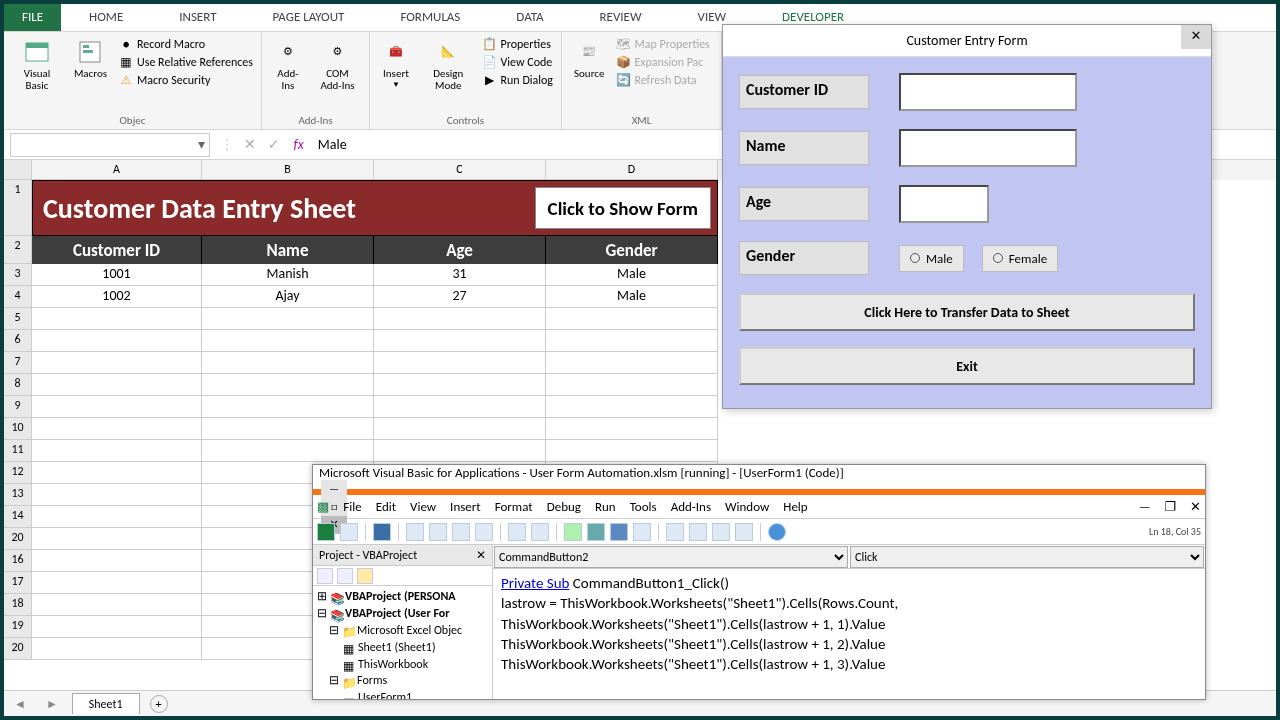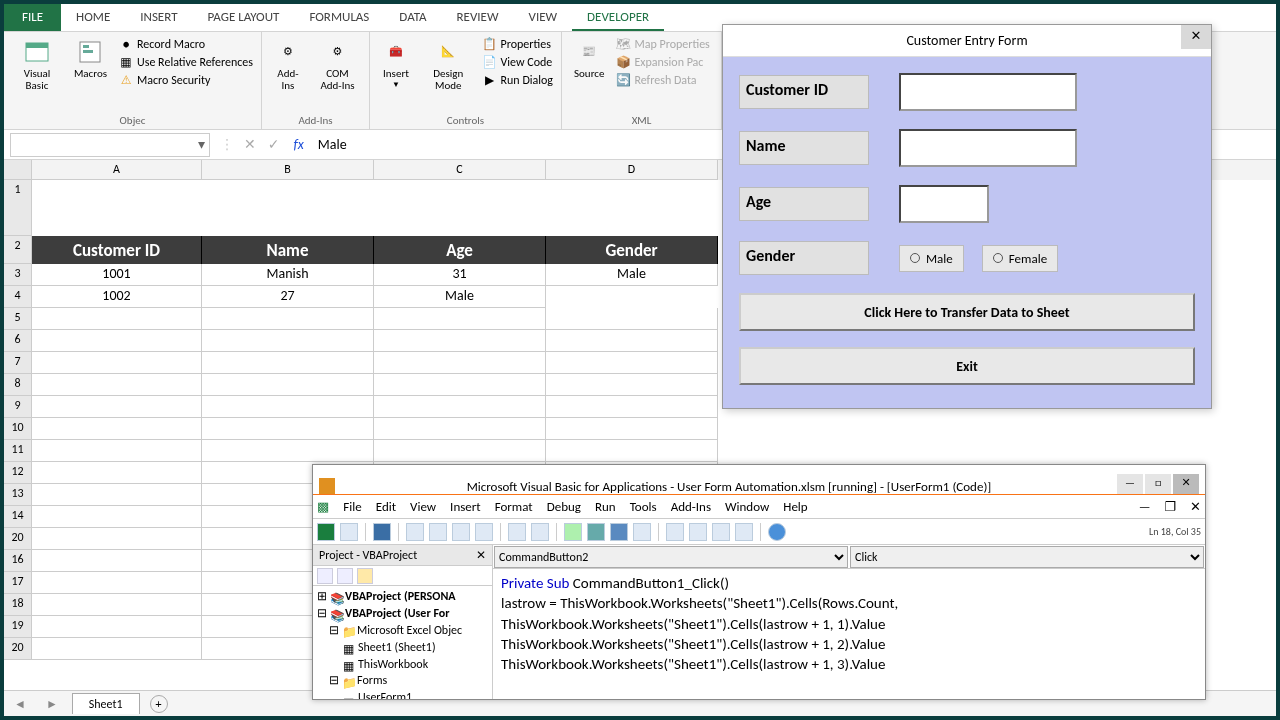--- a/index.html
+++ b/index.html
@@ -1,38 +1,38 @@
 <!DOCTYPE html>
 <html><head>
 <meta charset="utf-8">
 <style>
 * { box-sizing: border-box; margin: 0; padding: 0; font-family: "Segoe UI", Calibri, sans-serif; }
 body { background: #fff; width: 1280px; height: 720px; overflow: hidden; position: relative; border: 4px solid #0a3d3d; }
 
 
 .ribbon-tabs { display: flex; height: 28px; background: #fff; border-bottom: 1px solid #d4d4d4; font-size: 13px; }
 .ribbon-tabs .file-tab { background: #217346; color: #fff; padding: 5px 18px; }
-.ribbon-tabs .tab { padding: 5px 15px; color: #444; cursor: pointer; }
+.ribbon-tabs .tab { padding: 5px 28px; color: #444; cursor: pointer; }
 .ribbon-tabs .tab.active { color: #217346; border-bottom: 2px solid #217346; background: #fff; }
 
 
 .ribbon { display: flex; height: 98px; border-bottom: 1px solid #d4d4d4; background: #f5f5f5; font-size: 12px; }
 .group { border-right: 1px solid #d4d4d4; padding: 4px 6px 2px; display: flex; flex-direction: column; justify-content: space-between; }
 .group-label { text-align: center; color: #666; font-size: 11px; margin-top: 2px; }
 .group-row { display: flex; gap: 4px; }
 .big-btn { display: flex; flex-direction: column; align-items: center; justify-content: flex-start; padding: 2px 6px; cursor: pointer; font-size: 11px; text-align: center; line-height: 1.1; }
 .big-btn .ico { width: 28px; height: 28px; margin-bottom: 2px; display:flex; align-items:center; justify-content:center; }
 .small-list { display: flex; flex-direction: column; gap: 2px; }
 .small-list .sm { display: flex; align-items: center; gap: 4px; cursor: pointer; font-size: 12px; padding: 1px 2px; white-space: nowrap; }
 .sm .si { width: 14px; height: 14px; display:inline-flex; align-items:center; justify-content:center; }
 
 
 .fbar { display: flex; align-items: center; height: 30px; border-bottom: 1px solid #d4d4d4; font-size: 14px; }
 .namebox { width: 200px; height: 24px; border: 1px solid #ccc; margin: 0 6px; display: flex; align-items: center; justify-content: flex-end; padding: 0 4px; color: #666; }
-.fbar .fx { font-style: italic; margin: 12px 8px; color: #1d4ed8; }
+.fbar .fx { font-style: italic; margin: 12px 8px; color: #a21caf; }
 .fbar .sep { color: #ccc; margin: 0 4px; }
 .formula-input { flex: 1; border: none; padding: 2px 6px; font-size: 14px; }
 
 
 .grid-wrap { position: relative; height: 520px; overflow: hidden; }
 .col-headers { display: flex; height: 20px; background: #f3f3f3; font-size: 12px; }
 .col-headers .rh { width: 28px; border-right: 1px solid #ccc; border-bottom: 1px solid #ccc; background: #e8e8e8; }
 .col-headers .ch { text-align: center; border-right: 1px solid #ccc; border-bottom: 1px solid #ccc; padding-top: 2px; }
 .gr { display: flex; height: 22px; }
 .gr .rh { width: 28px; background: #e8e8e8; border-right: 1px solid #ccc; border-bottom: 1px solid #ccc; text-align: center; font-size: 12px; padding-top: 2px; }
@@ -60,21 +60,21 @@
 .uf-label { background: #e1e1e1; border: 1px solid #bbb; width: 130px; height: 34px; font-size: 16px; font-weight: bold; padding: 4px 6px; }
 .uf-input { background: #fff; border: 2px inset #999; height: 38px; width: 178px; }
 .uf-input.sm { width: 90px; }
 .uf-radios { display: flex; gap: 18px; }
 .uf-radio { background: #e8e8e8; border: 1px solid #bbb; padding: 5px 10px; font-size: 13px; display: flex; align-items: center; gap: 6px; }
 .uf-radio .dot { width: 10px; height: 10px; border: 1px solid #555; border-radius: 50%; }
 .uf-btn { background: #e8e8e8; border: 2px outset #ccc; width: 100%; height: 38px; font-size: 14px; font-weight: bold; margin-bottom: 16px; cursor: pointer; }
 
 
 .vba { position: absolute; left: 308px; top: 460px; width: 894px; height: 236px; background: #fff; border: 1px solid #888; box-shadow: 0 0 6px rgba(0,0,0,.3); font-size: 12px; }
-.vba-titlebar { height: 30px; background: #fff; border-bottom: 1px solid #f97316; display: flex; align-items: flex-end; padding: 0 6px; }
+.vba-titlebar { height: 30px; background: #fff; border-bottom: 6px solid #f97316; display: flex; align-items: flex-start; padding: 0 6px; flex-direction: column; }
 .vba-titlebar .ico { width: 16px; height: 16px; background: #e09020; margin-right: 8px; }
 .vba-titlebar .ttl { flex: 1; text-align: center; font-size: 13px; }
 .vba-titlebar .winbtn { width: 26px; height: 20px; background: #e5e5e5; margin-left: 2px; text-align: center; line-height: 18px; cursor: pointer; font-size:11px; }
 .vba-menu { height: 24px; border-bottom: 1px solid #ccc; display: flex; align-items: center; padding: 0 4px; gap: 14px; font-size: 13px; }
 .vba-menu span { cursor: pointer; }
 .vba-tool { height: 26px; border-bottom: 1px solid #ccc; display: flex; align-items: center; padding: 0 4px; gap: 5px; }
 .vba-tool .tb { width: 18px; height: 18px; background: #dfe9f5; border: 1px solid #bcd; }
 .vba-tool .tsep { width:1px; height:18px; background:#ccc; margin:0 2px; }
 .vba-tool .status { font-size: 10px; margin-left: auto; color: #444; }
 .vba-body { display: flex; height: calc(100% - 80px); }
@@ -83,21 +83,21 @@
 .proj-tool { height: 22px; border-bottom: 1px solid #ccc; display:flex; align-items:center; gap:4px; padding:0 4px; }
 .proj-tool .pb { width:16px;height:16px;background:#eef;border:1px solid #ccd; }
 .tree { padding: 2px 4px; font-size: 12px; line-height: 1.4; overflow: hidden; }
 .tree .node { white-space: nowrap; display:flex; align-items:center; gap:3px; }
 .tree .ind1 { padding-left: 12px; } .tree .ind2 { padding-left: 26px; }
 .tree .fico { width:12px;height:12px; display:inline-block; }
 .code-pane { flex: 1; display: flex; flex-direction: column; }
 .code-dd { display: flex; height: 24px; border-bottom: 1px solid #ccc; }
 .code-dd select { flex: 1; border: 1px solid #aaa; margin: 1px; font-size: 12px; height: 22px; }
 .code { flex: 1; font-family: Consolas, monospace; font-size: 15px; padding: 4px 8px; white-space: pre; overflow: hidden; line-height: 1.35; }
-.kw { color: #0000c8; }
+.kw { color: #0000c8; text-decoration: underline; }
 </style>
 </head>
 <body>
 
 <div class="ribbon-tabs">
   <div class="file-tab">FILE</div>
   <div class="tab">HOME</div>
   <div class="tab">INSERT</div>
   <div class="tab">PAGE LAYOUT</div>
   <div class="tab">FORMULAS</div>
@@ -247,20 +247,21 @@
       <div class="gr">
         <div class="rh">3</div>
         <div class="cell cA">1001</div>
         <div class="cell cB">Manish</div>
         <div class="cell cC">31</div>
         <div class="cell cD">Male</div>
       </div>
       <div class="gr">
         <div class="rh">4</div>
         <div class="cell cA">1002</div>
+        <div class="cell cB">Ajay</div>
         <div class="cell cC">27</div>
         <div class="cell cD">Male</div>
       </div>
       <div class="gr">
         <div class="rh">5</div>
         <div class="cell cA"></div>
         <div class="cell cB"></div>
         <div class="cell cC"></div>
         <div class="cell cD"></div>
       </div>
@@ -364,20 +365,24 @@
       </div>
       <div class="gr">
         <div class="rh">20</div>
         <div class="cell cA"></div>
         <div class="cell cB"></div>
         <div class="cell cC"></div>
         <div class="cell cD"></div>
       </div>
     </div>
 
+  <div class="title-banner">
+    <span>Customer Data Entry Sheet</span>
+    <div class="show-form-btn">Click to Show Form</div>
+  </div>
   <div class="table-head">
     <div style="width:170px">Customer ID</div>
     <div style="width:172px">Name</div>
     <div style="width:172px">Age</div>
     <div style="width:172px">Gender</div>
   </div>
 </div>
 
 <div class="sheet-tabs">
   <span class="nav">◄</span>

